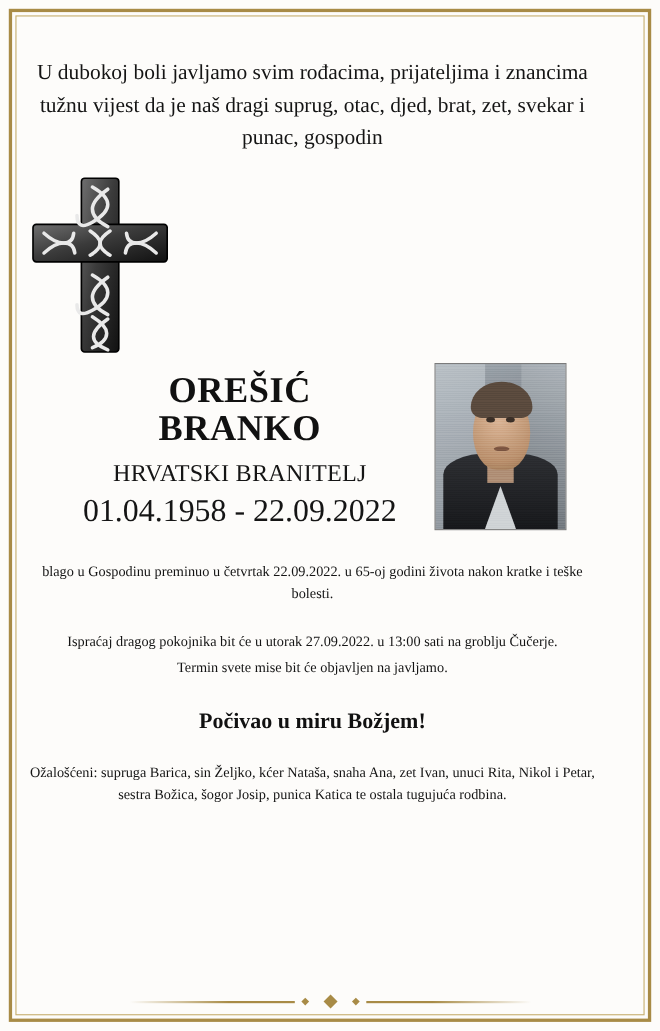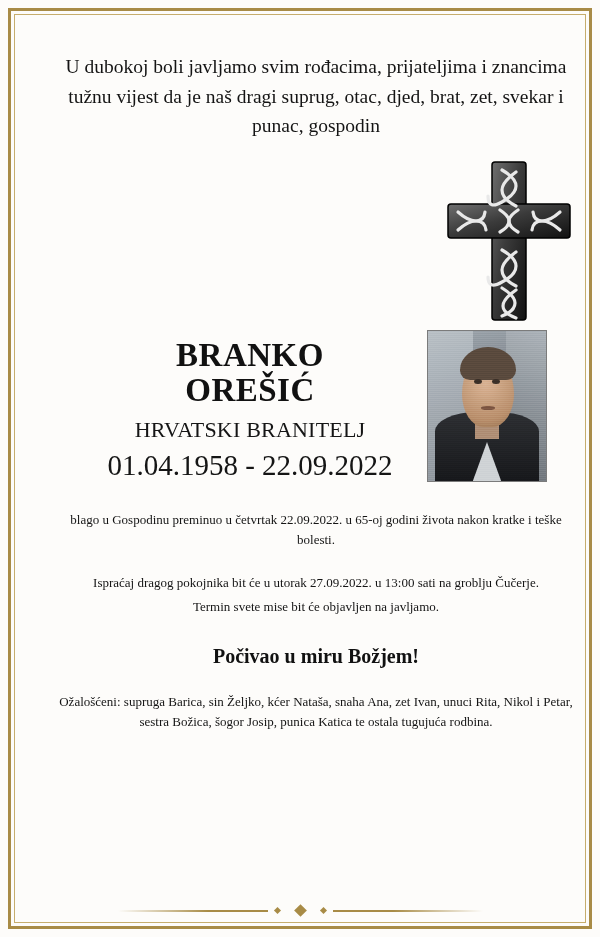--- a/index.html
+++ b/index.html
@@ -44,21 +44,21 @@
   }
   .content {
     position: absolute;
     left: 26px;
     top: 26px;
     right: 26px;
     bottom: 26px;
     box-sizing: border-box;
     display: flex;
     flex-direction: column;
-    align-items: flex-end;
+    align-items: flex-start;
   }
   .intro {
     width: 516px;
     text-align: center;
     font-size: 19.5px;
     line-height: 1.52;
     margin-top: 26px;
     color: #141414;
   }
   .cross-wrap {
@@ -244,22 +244,22 @@
           <path d="M58 90 q14 8 14 16 q0 9 -14 16 q-14 8 -14 -5"></path>
           <path d="M72 92 q-14 10 -14 18 q0 9 14 16"></path>
           <path d="M58 128 q13 8 13 15 q0 8 -13 13"></path>
           <path d="M72 130 q-13 9 -13 16 q0 7 13 12"></path>
         </g>
       </svg>
     </div>
 
     <div class="name-photo-row">
       <div class="name-block">
+        <div class="dname">OREŠIĆ</div>
         <div class="dname">BRANKO</div>
-        <div class="dname">OREŠIĆ</div>
         <div class="dsub">HRVATSKI BRANITELJ</div>
         <div class="ddates">01.04.1958 - 22.09.2022</div>
       </div>
       <div class="photo">
         <div class="bg-l"></div>
         <div class="bg-r"></div>
         <div class="suit"></div>
         <div class="shirt"></div>
         <div class="neck"></div>
         <div class="head"></div>

